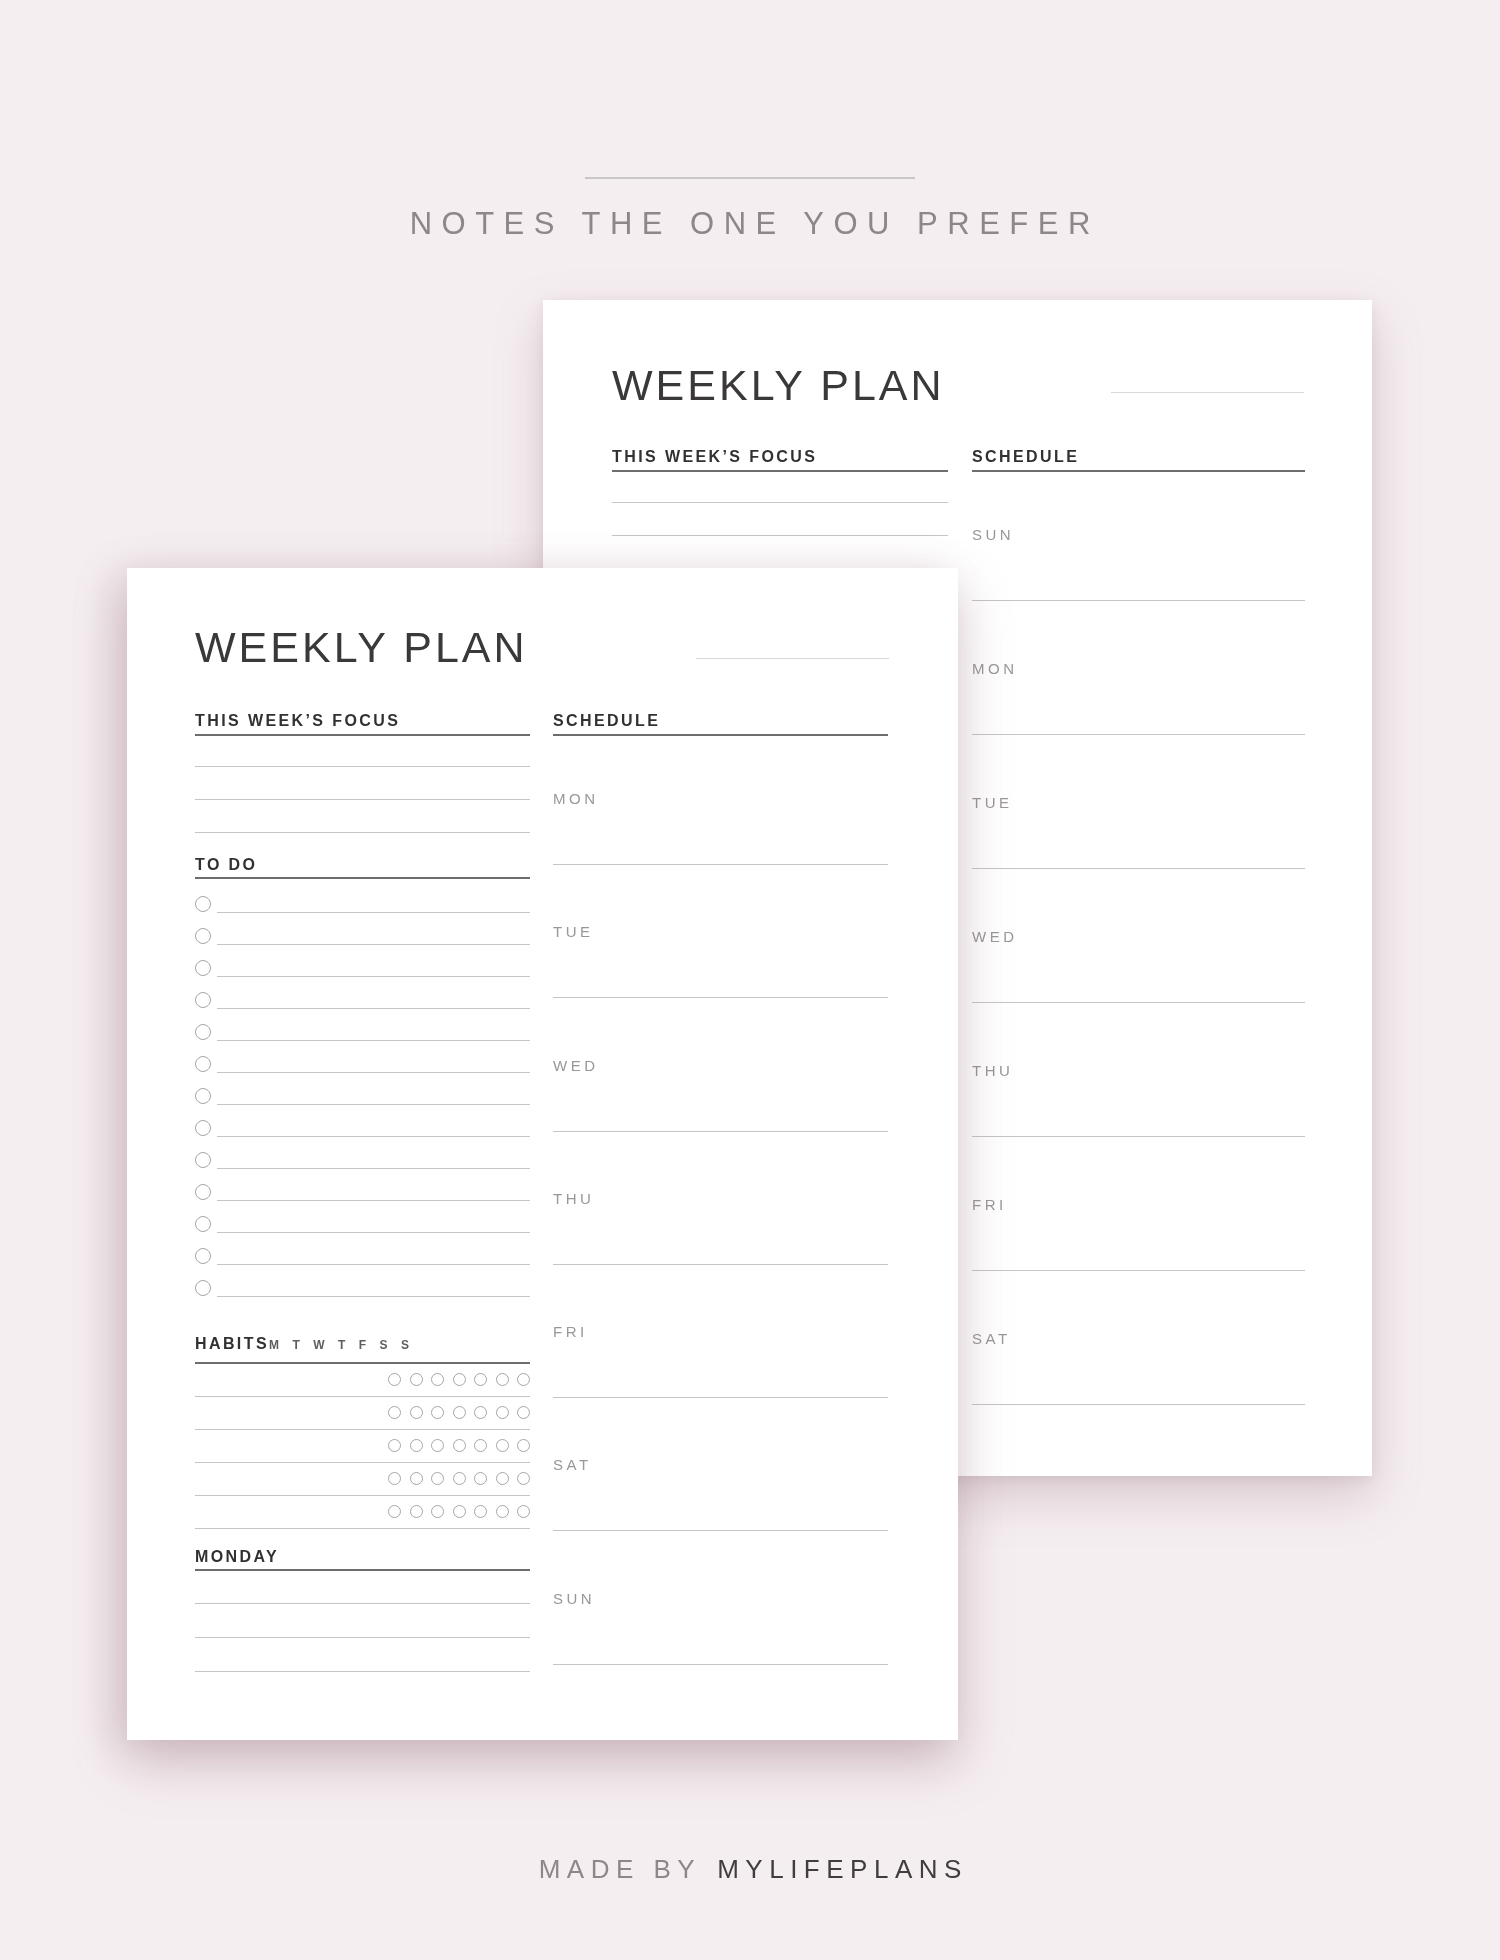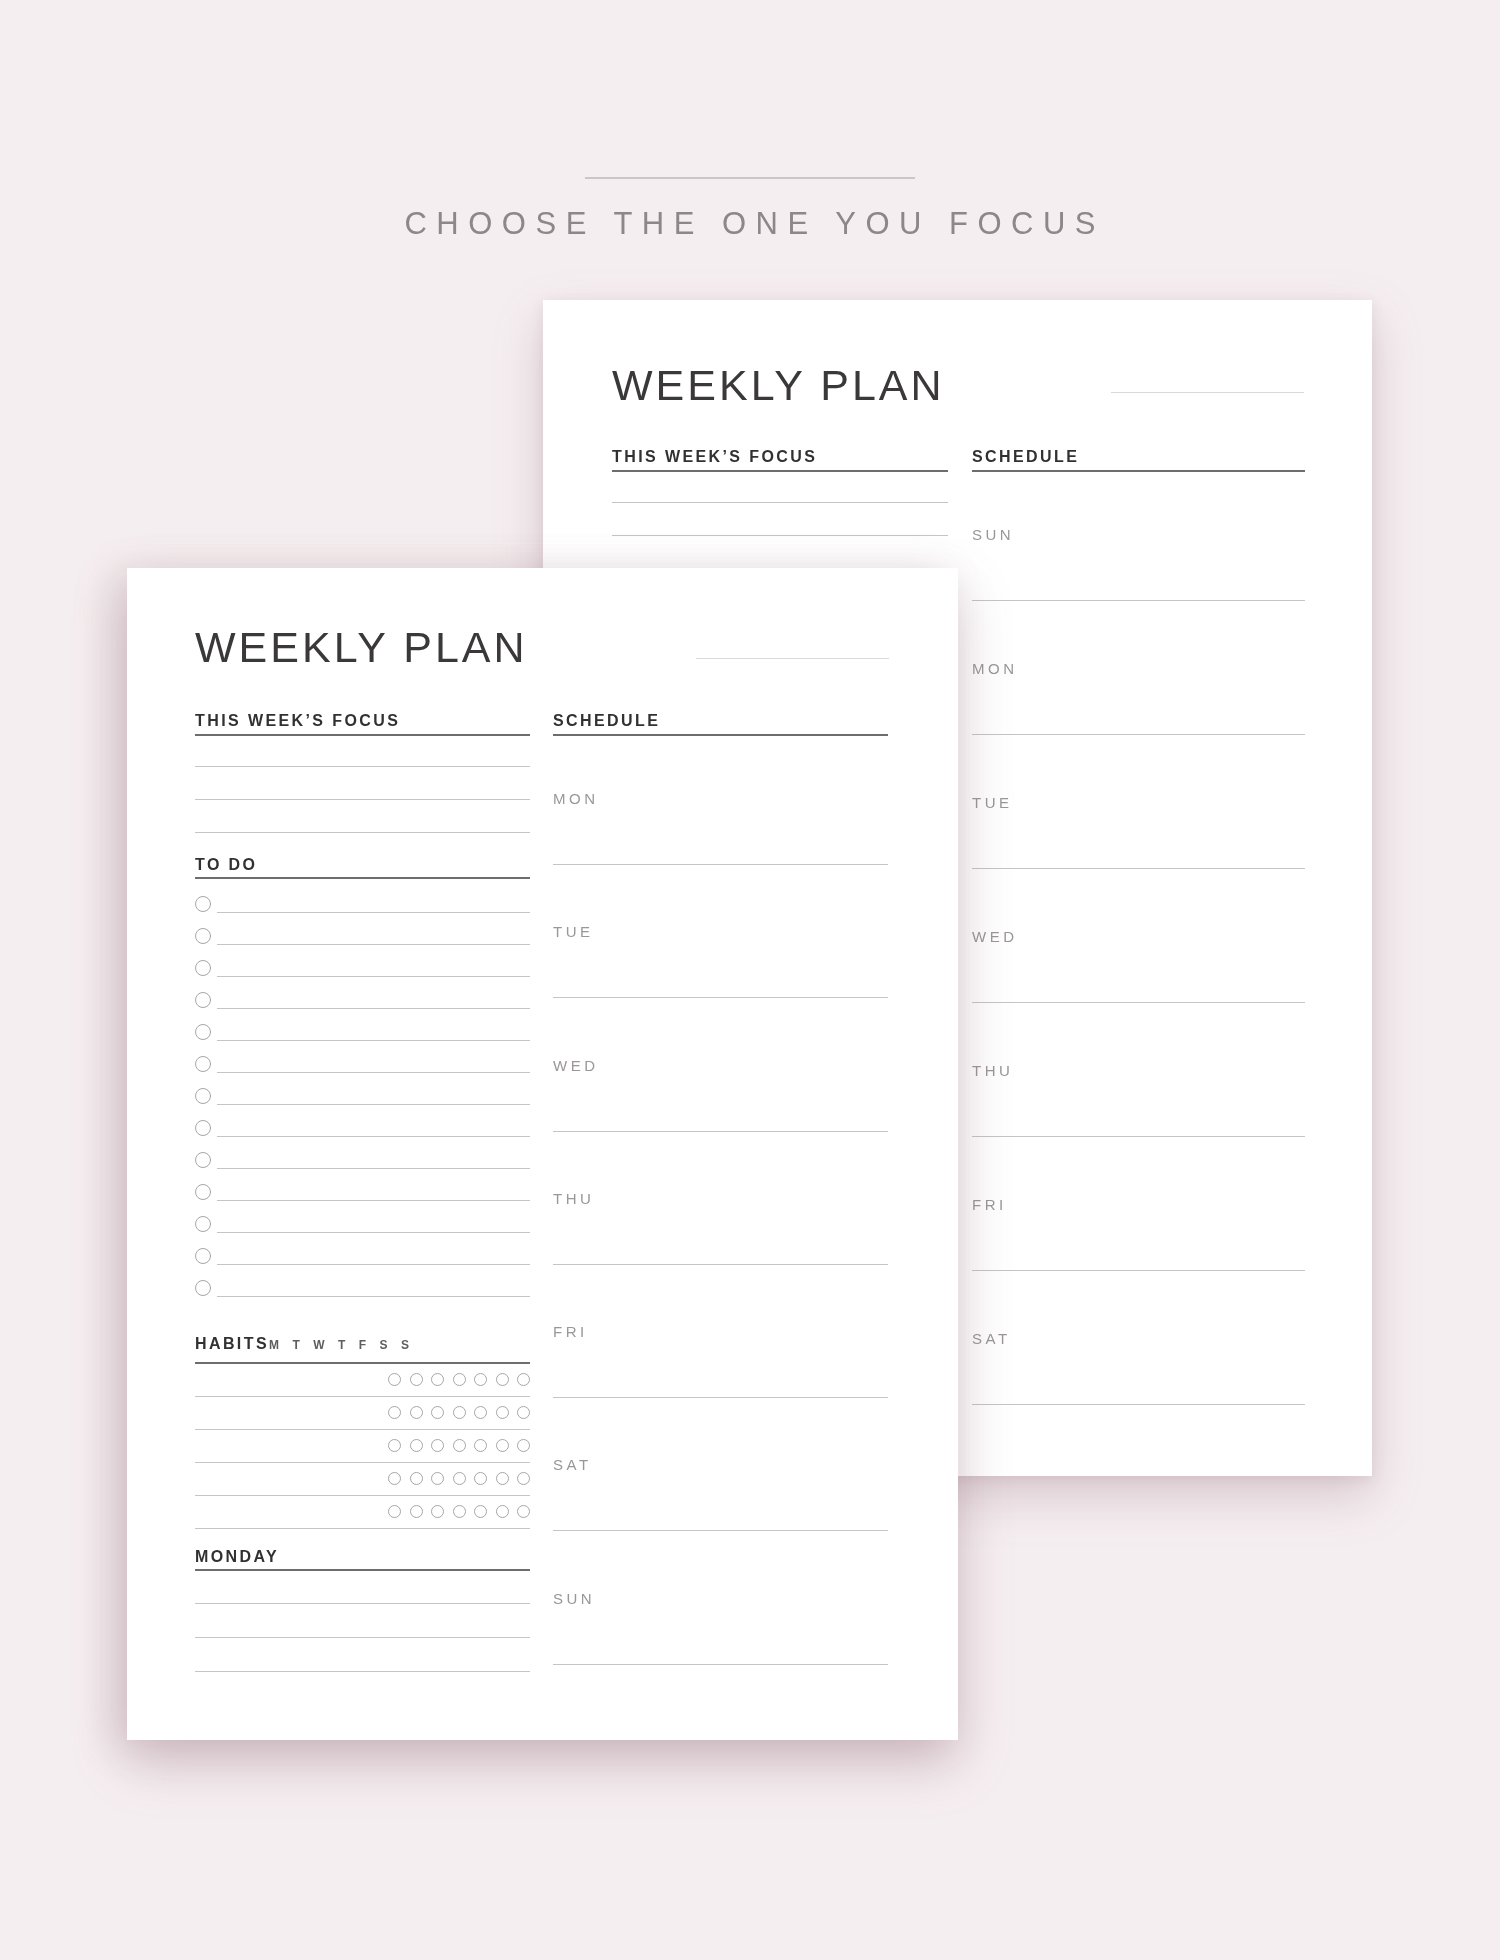--- a/index.html
+++ b/index.html
@@ -119,21 +119,21 @@
   }
   .footer .made-by{color:#8d8789;font-weight:400;}
   .footer .brand{color:#403d3f;font-weight:400;margin-left:16px;}
 </style>
 </head>
 <body>
 
 <div class="canvas">
 
   <div class="hero-divider"></div>
-  <p class="hero-subtitle">CHOOSE THE ONE YOU FOCUS</p>
+  <p class="hero-subtitle">NOTES THE ONE YOU PREFER</p>
 
   <section class="page page-back">
     <h2 class="pg-title">WEEKLY PLAN</h2>
     <div class="date-line"></div>
 
     <h3 class="sec-heading focus-heading-back">THIS WEEK’S FOCUS</h3>
     <div class="rule-dark rule-focus-back"></div>
     <div class="line-rows lines-focus-back">
         <div class="line-row"></div>
         <div class="line-row"></div>
@@ -349,14 +349,17 @@
           <span class="day-label">SAT</span>
           <div class="day-rule"></div>
         </div>
         <div class="day-block">
           <span class="day-label">SUN</span>
           <div class="day-rule"></div>
         </div>
       </div>
   </section>
 
+  <p class="footer">
+    <span class="made-by">MADE BY</span><span class="brand">MYLIFEPLANS</span>
+  </p>
 
 </div>
 
 </body></html>

